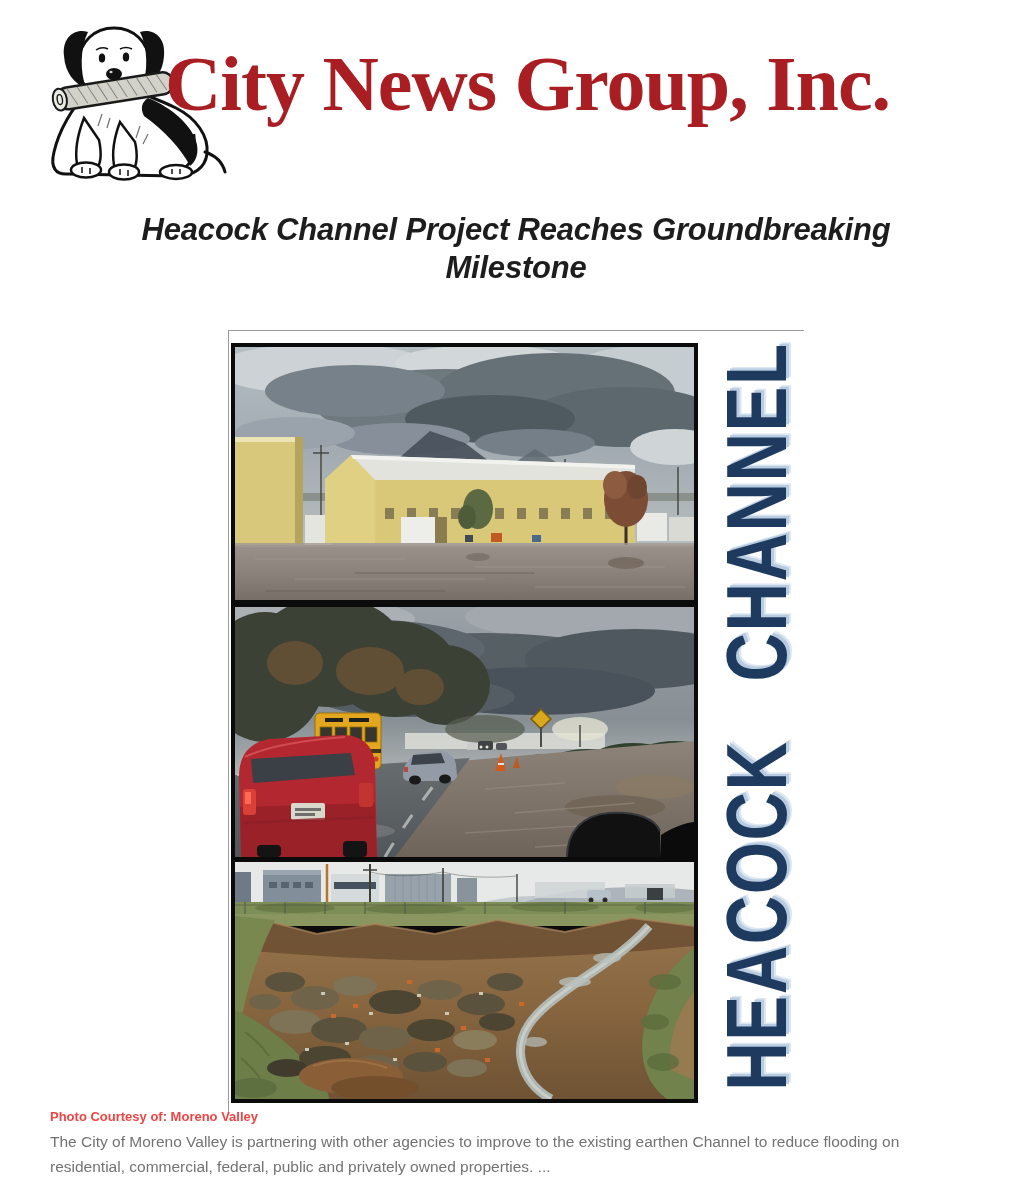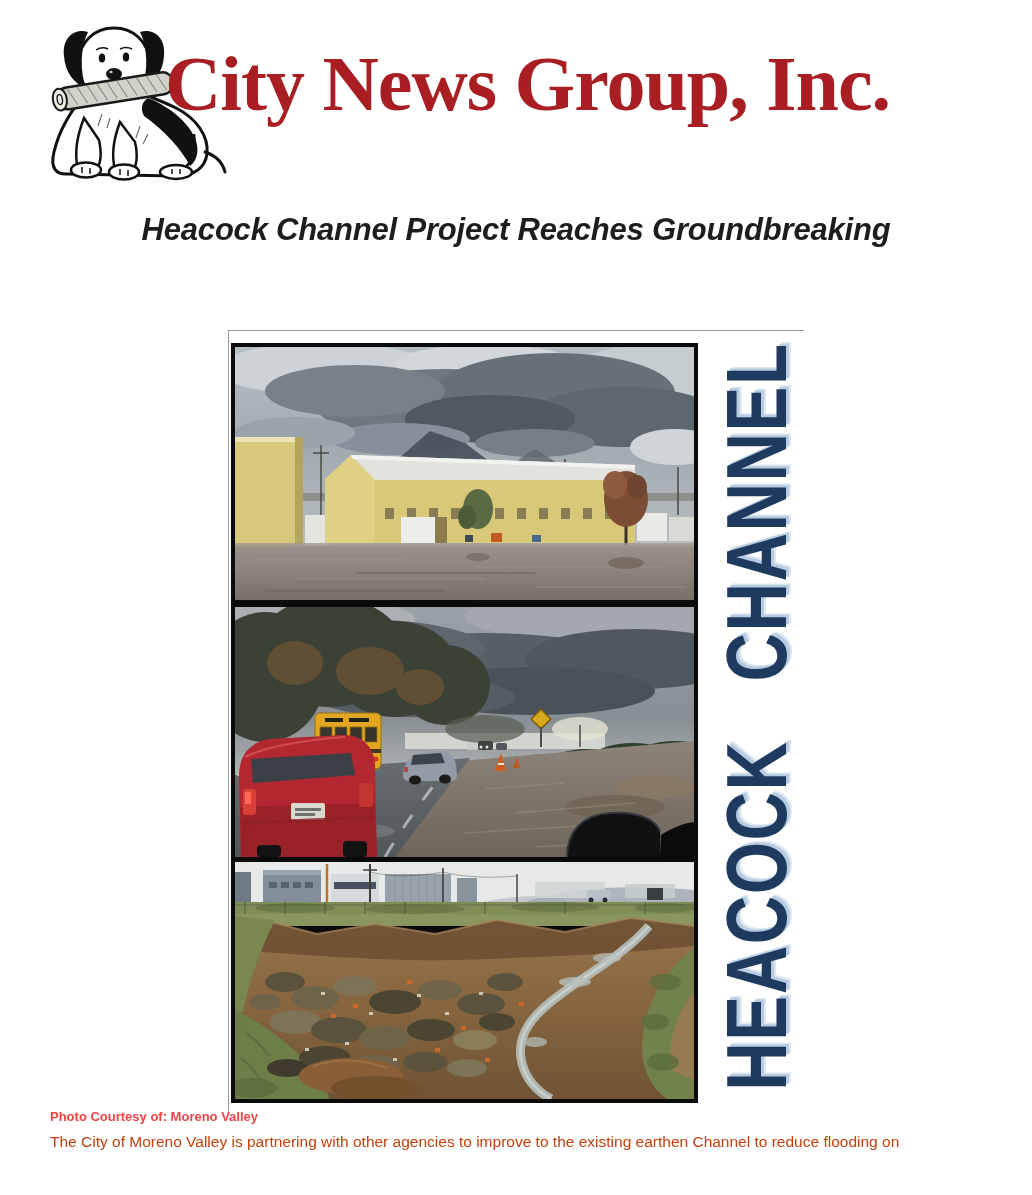--- a/index.html
+++ b/index.html
@@ -51,21 +51,21 @@
     text-shadow:3px 3px 0 #b7cbe1, 5px 5px 0 #dde7f1;
   }
 
   
   .credit {
     position:absolute; left:50px; top:1109px;
     font-weight:bold; font-size:13px; color:#ef4444;
   }
   .body-text {
     position:absolute; left:50px; top:1130px; width:900px;
-    font-size:15.5px; line-height:24.5px; color:#c2410c;
+    font-size:15.5px; line-height:24.5px; color:#737373;
   }
 </style>
 </head>
 <body>
 
 <div class="page">
 
   <svg class="logo-art" viewBox="0 0 252 168" preserveAspectRatio="xMinYMin meet">
 
     <path d="M46,74 C30,92 16,112 10,138 C6,154 12,161 24,160 L132,162 C150,162 161,154 163,140 C165,122 152,104 132,94 C116,86 102,82 96,78 Z" fill="#ffffff" stroke="#111111" stroke-width="3"></path>
@@ -96,20 +96,21 @@
       <path d="M128,70 q4,7 0,14" fill="none" stroke="#1a1a1a" stroke-width="1.6"></path>
     </g>
     <ellipse cx="70" cy="60" rx="8" ry="6" fill="#111111"></ellipse>
     <ellipse cx="67" cy="58" rx="1.6" ry="1.2" fill="#ffffff" opacity=".8"></ellipse>
   </svg>
 
   <div class="brand-name">City News Group, Inc.</div>
 
   <h1 class="headline">
     <span>Heacock Channel Project Reaches Groundbreaking</span><br>
+    <span>Milestone</span>
   </h1>
 
   <div class="figure">
     <div class="photo-frame">
 
       <svg class="photo p1" width="459" height="253" viewBox="0 0 459 253" preserveAspectRatio="none">
         <defs>
           <linearGradient id="p1sky" x1="0" y1="0" x2="0" y2="1">
             <stop offset="0" stop-color="#b3bdc2"></stop>
               <stop offset=".5" stop-color="#a2abb1"></stop>
@@ -472,15 +473,16 @@
     </div>
 
     <div class="vlabel-box">
       <span class="vlabel">HEACOCK CHANNEL</span>
     </div>
   </div>
 
   <div class="credit">Photo Courtesy of: Moreno Valley</div>
   <div class="body-text">
     <div>The City of Moreno Valley is partnering with other agencies to improve to the existing earthen Channel to reduce flooding on</div>
+    <div>residential, commercial, federal, public and privately owned properties. ...</div>
   </div>
 
 </div>
 
 </body></html>

